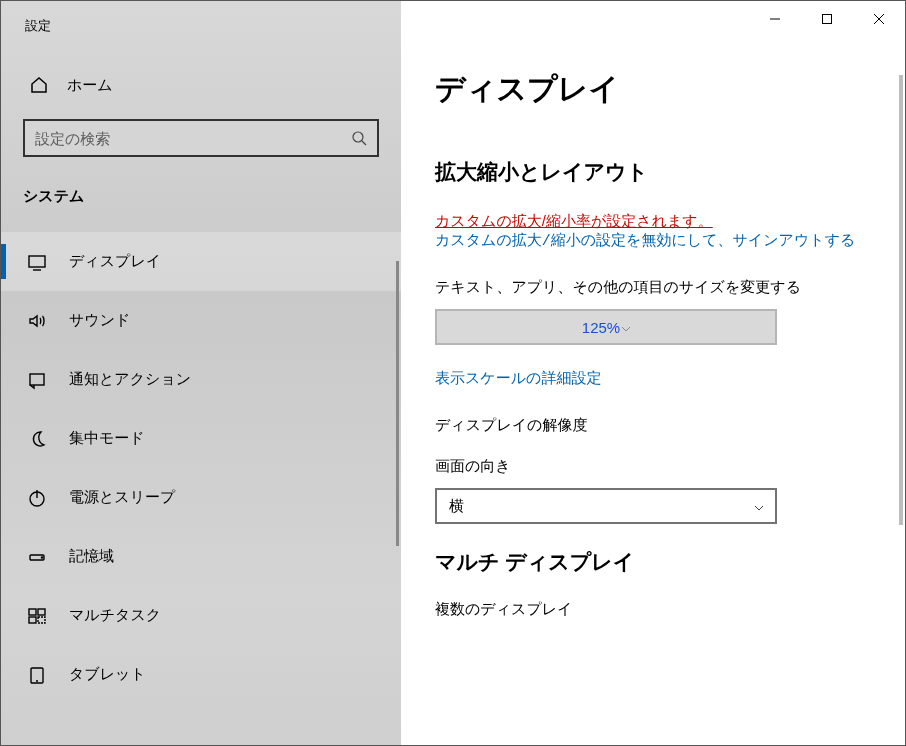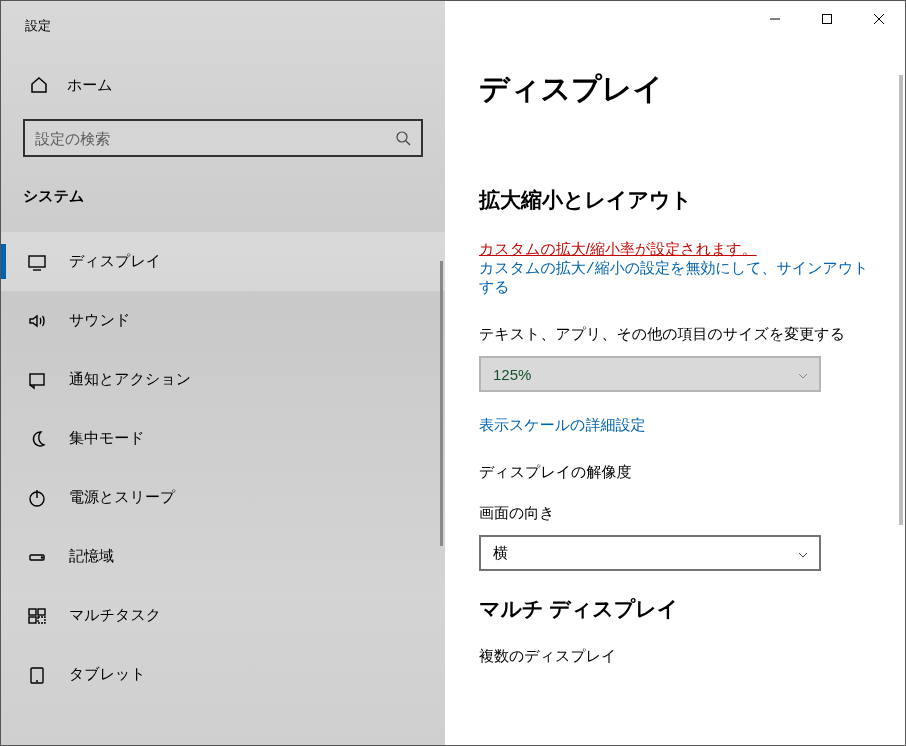--- a/index.html
+++ b/index.html
@@ -1,20 +1,20 @@
 <!DOCTYPE html>
 <html><head>
   <meta charset="utf-8">
   <style>
     * { margin:0; padding:0; box-sizing:border-box; font-family:"Yu Gothic UI","Segoe UI","Meiryo",sans-serif; }
     body { width:906px; height:746px; overflow:hidden; background:#fff; }
     .window { display:flex; width:906px; height:746px; border:1px solid #555; position:relative; }
     
     .sidebar {
-      width:444px; height:100%;
+      width:400px; height:100%;
       background:linear-gradient(to bottom,#d8d8d8,#c9c9c9 40%,#d4d4d4 80%,#cfcfcf);
       position:relative;
     }
     .app-title { font-size:13px; padding:16px 0 0 24px; color:#000; }
     .home-row { display:flex; align-items:center; gap:18px; padding:40px 7px 0 28px; }
     .home-row .icon { width:20px; height:20px; color:#000; }
     .home-row .label { font-size:15px; }
     .search-box {
       margin:24px 22px 0 22px; height:38px;
       border:2px solid #323232; background:#d5d5d5;
@@ -44,33 +44,33 @@
     .side-scrollbar-thumb { width:3px; margin-left:3px; height:285px; background:#888; }
     
     .caption { position:absolute; top:0; right:0; display:flex; }
     .caption-btn { width:52px; height:36px; display:flex; align-items:center; justify-content:center; cursor:pointer; }
     .caption-btn svg { width:12px; height:12px; stroke:#000; fill:none; }
     
     .content { flex:1; height:100%; padding:0 34px 0 34px; overflow:hidden; position:relative; }
     .content-scrollbar { position:absolute; right:2px; top:74px; bottom:4px; width:4px; }
     .content-scrollbar-thumb { width:4px; height:450px; background:#bdbdbd; }
     .page-title { font-size:30px; font-weight:600; padding-top:68px; }
-    h2 { font-size:21px; font-weight:600; margin-top:76px; }
+    h2 { font-size:21px; font-weight:600; margin-top:48px; }
     h2.tight { margin-top:24px; }
     .warn { color:#c50500; font-size:15px; margin-top:26px;text-decoration:underline; }
     .link { color:#0063b1; font-size:15px; cursor:pointer;font-family:Liberation Mono, monospace; }
     .field-label { font-size:15px; margin-top:28px; }
     .field-label.small { margin-top:22px; }
     .dropdown {
       margin-top:12px; width:342px; height:36px;
       border:2px solid #737373; background:#fff;
       display:flex; align-items:center; justify-content:space-between;
       padding:0 10px 0 12px; cursor:pointer;
     }
-    .dropdown.disabled { background:#d9d9d9; border-color:#b5b5b5; color:#14532d; cursor:default; }
+    .dropdown.disabled { background:#d9d9d9; border-color:#b5b5b5; color:#1d4ed8; cursor:default;justify-content:center; }
     .dropdown .value { font-size:15px; }
     .dropdown .chev { width:12px; height:12px; }
     .link-block { margin-top:24px; }
     .sublabel { font-size:15px; margin-top:24px; }
   </style>
 </head>
 <body>
 
 <div class="window">
 

